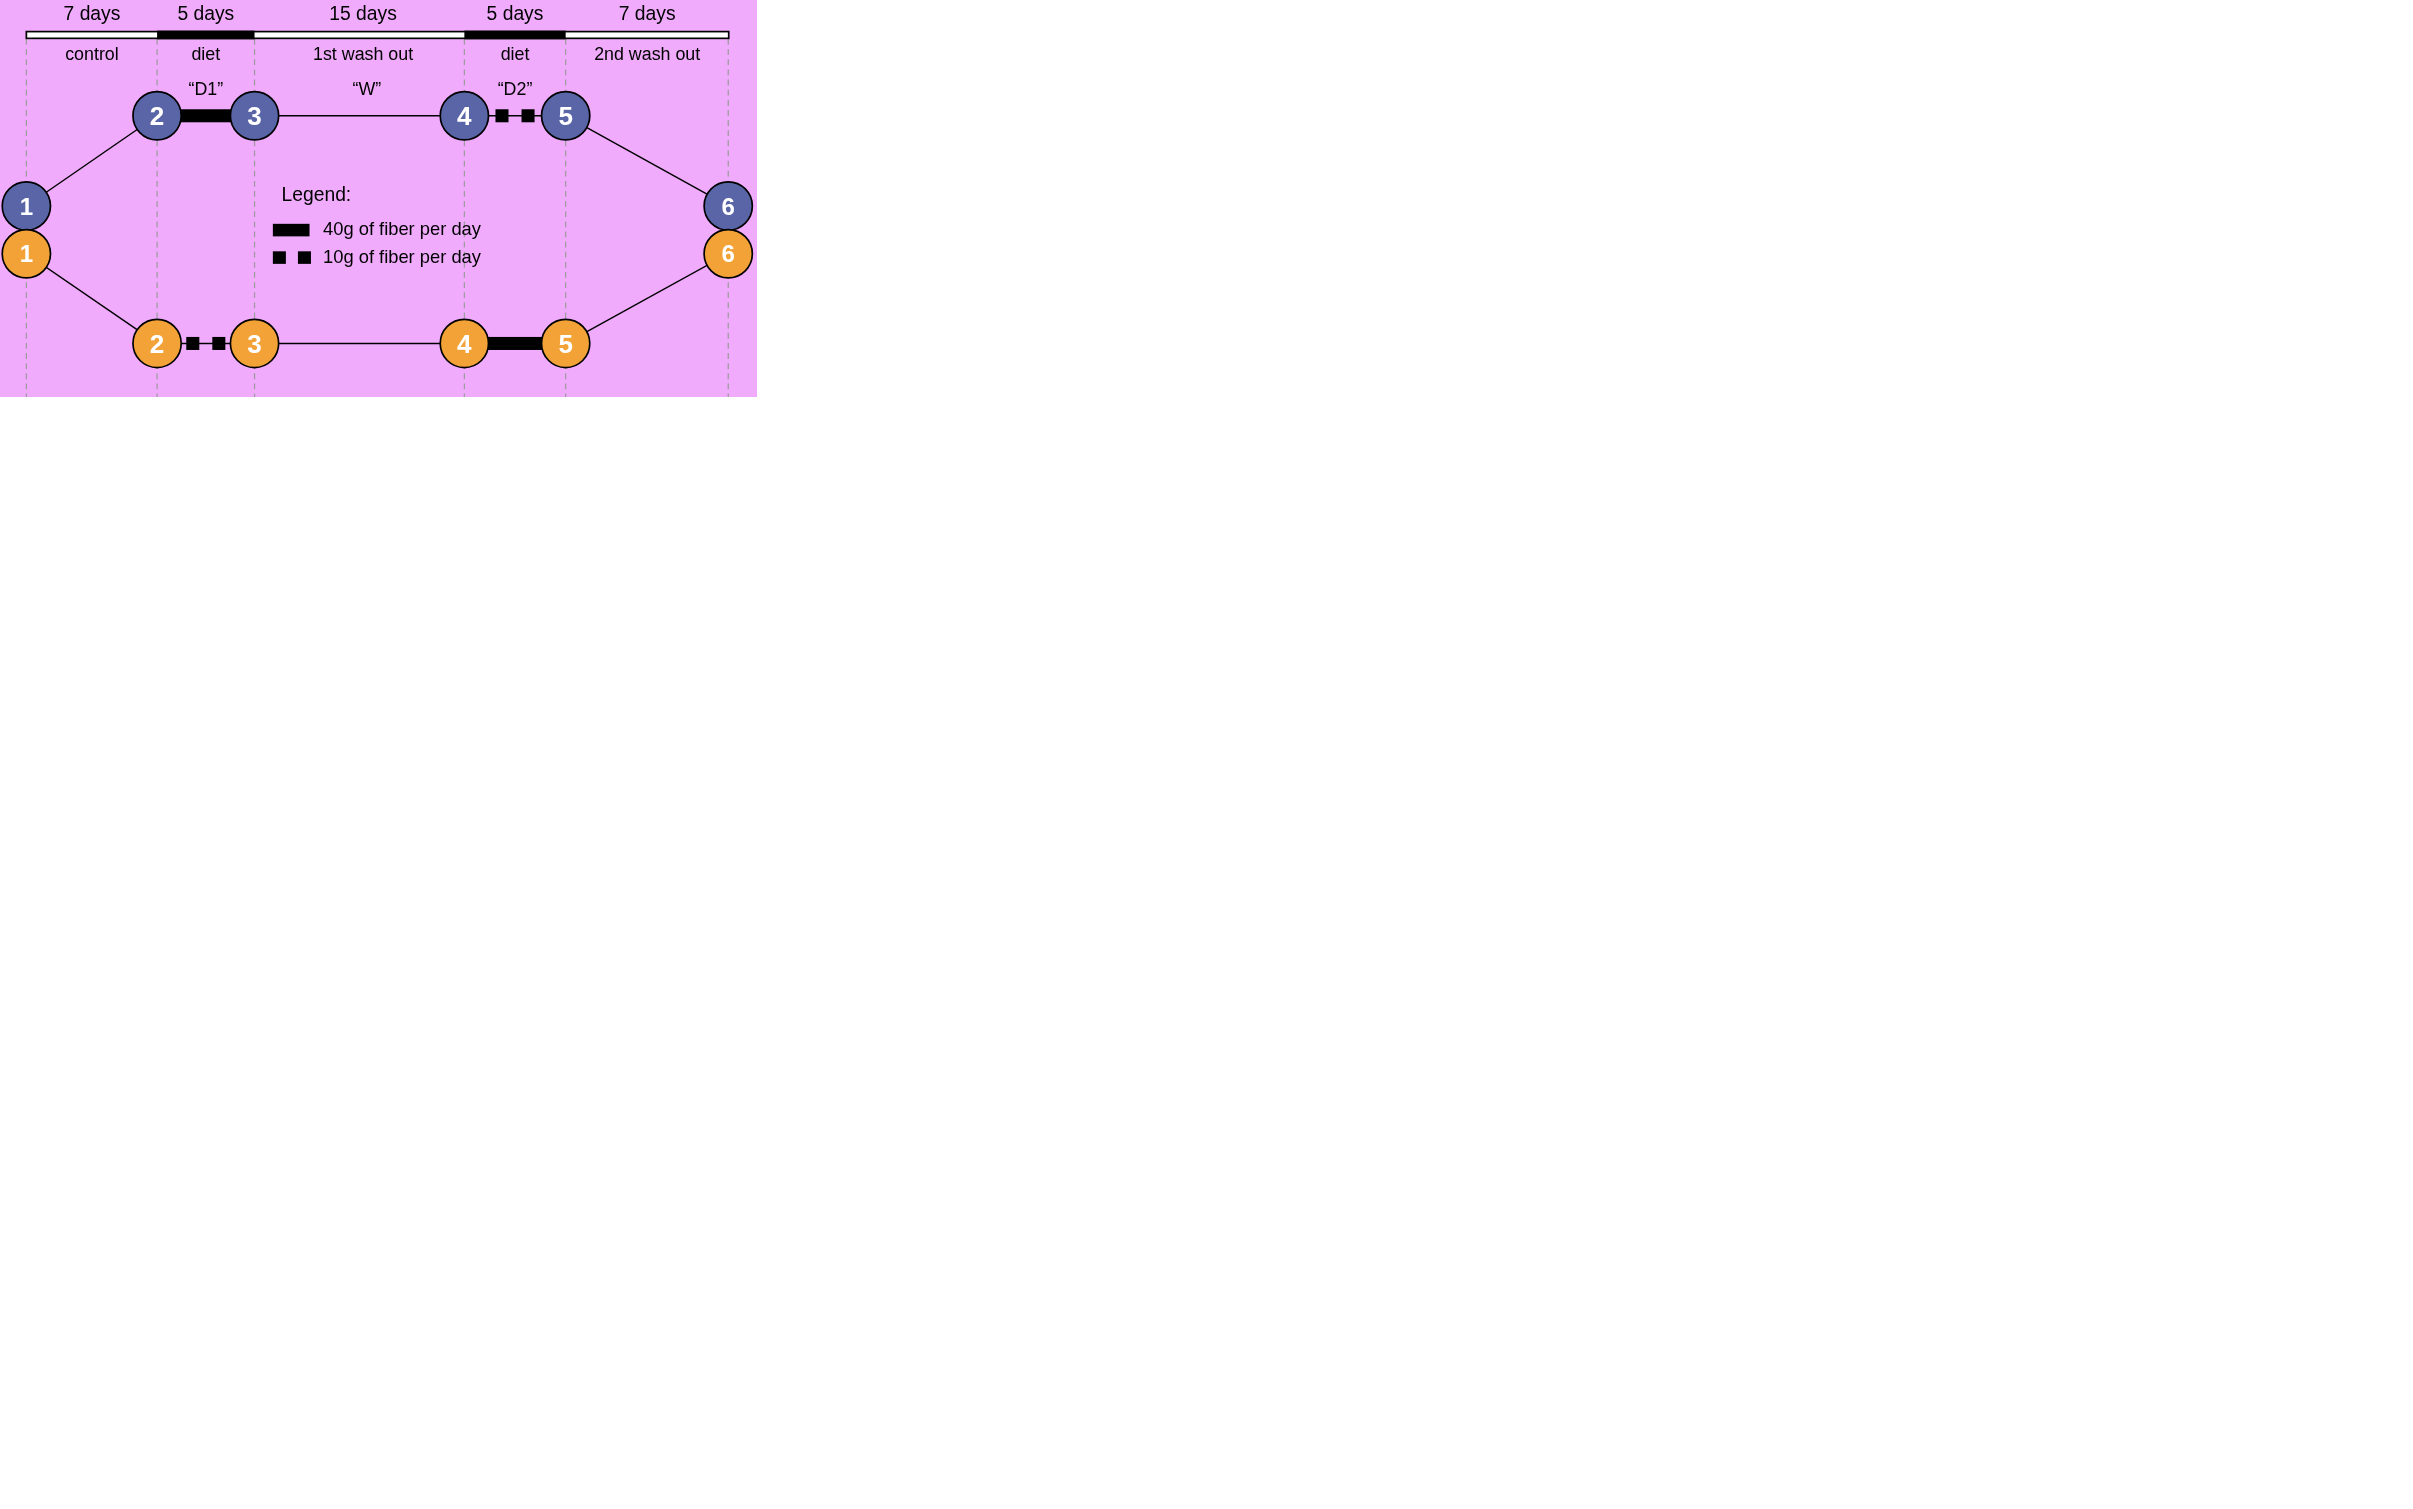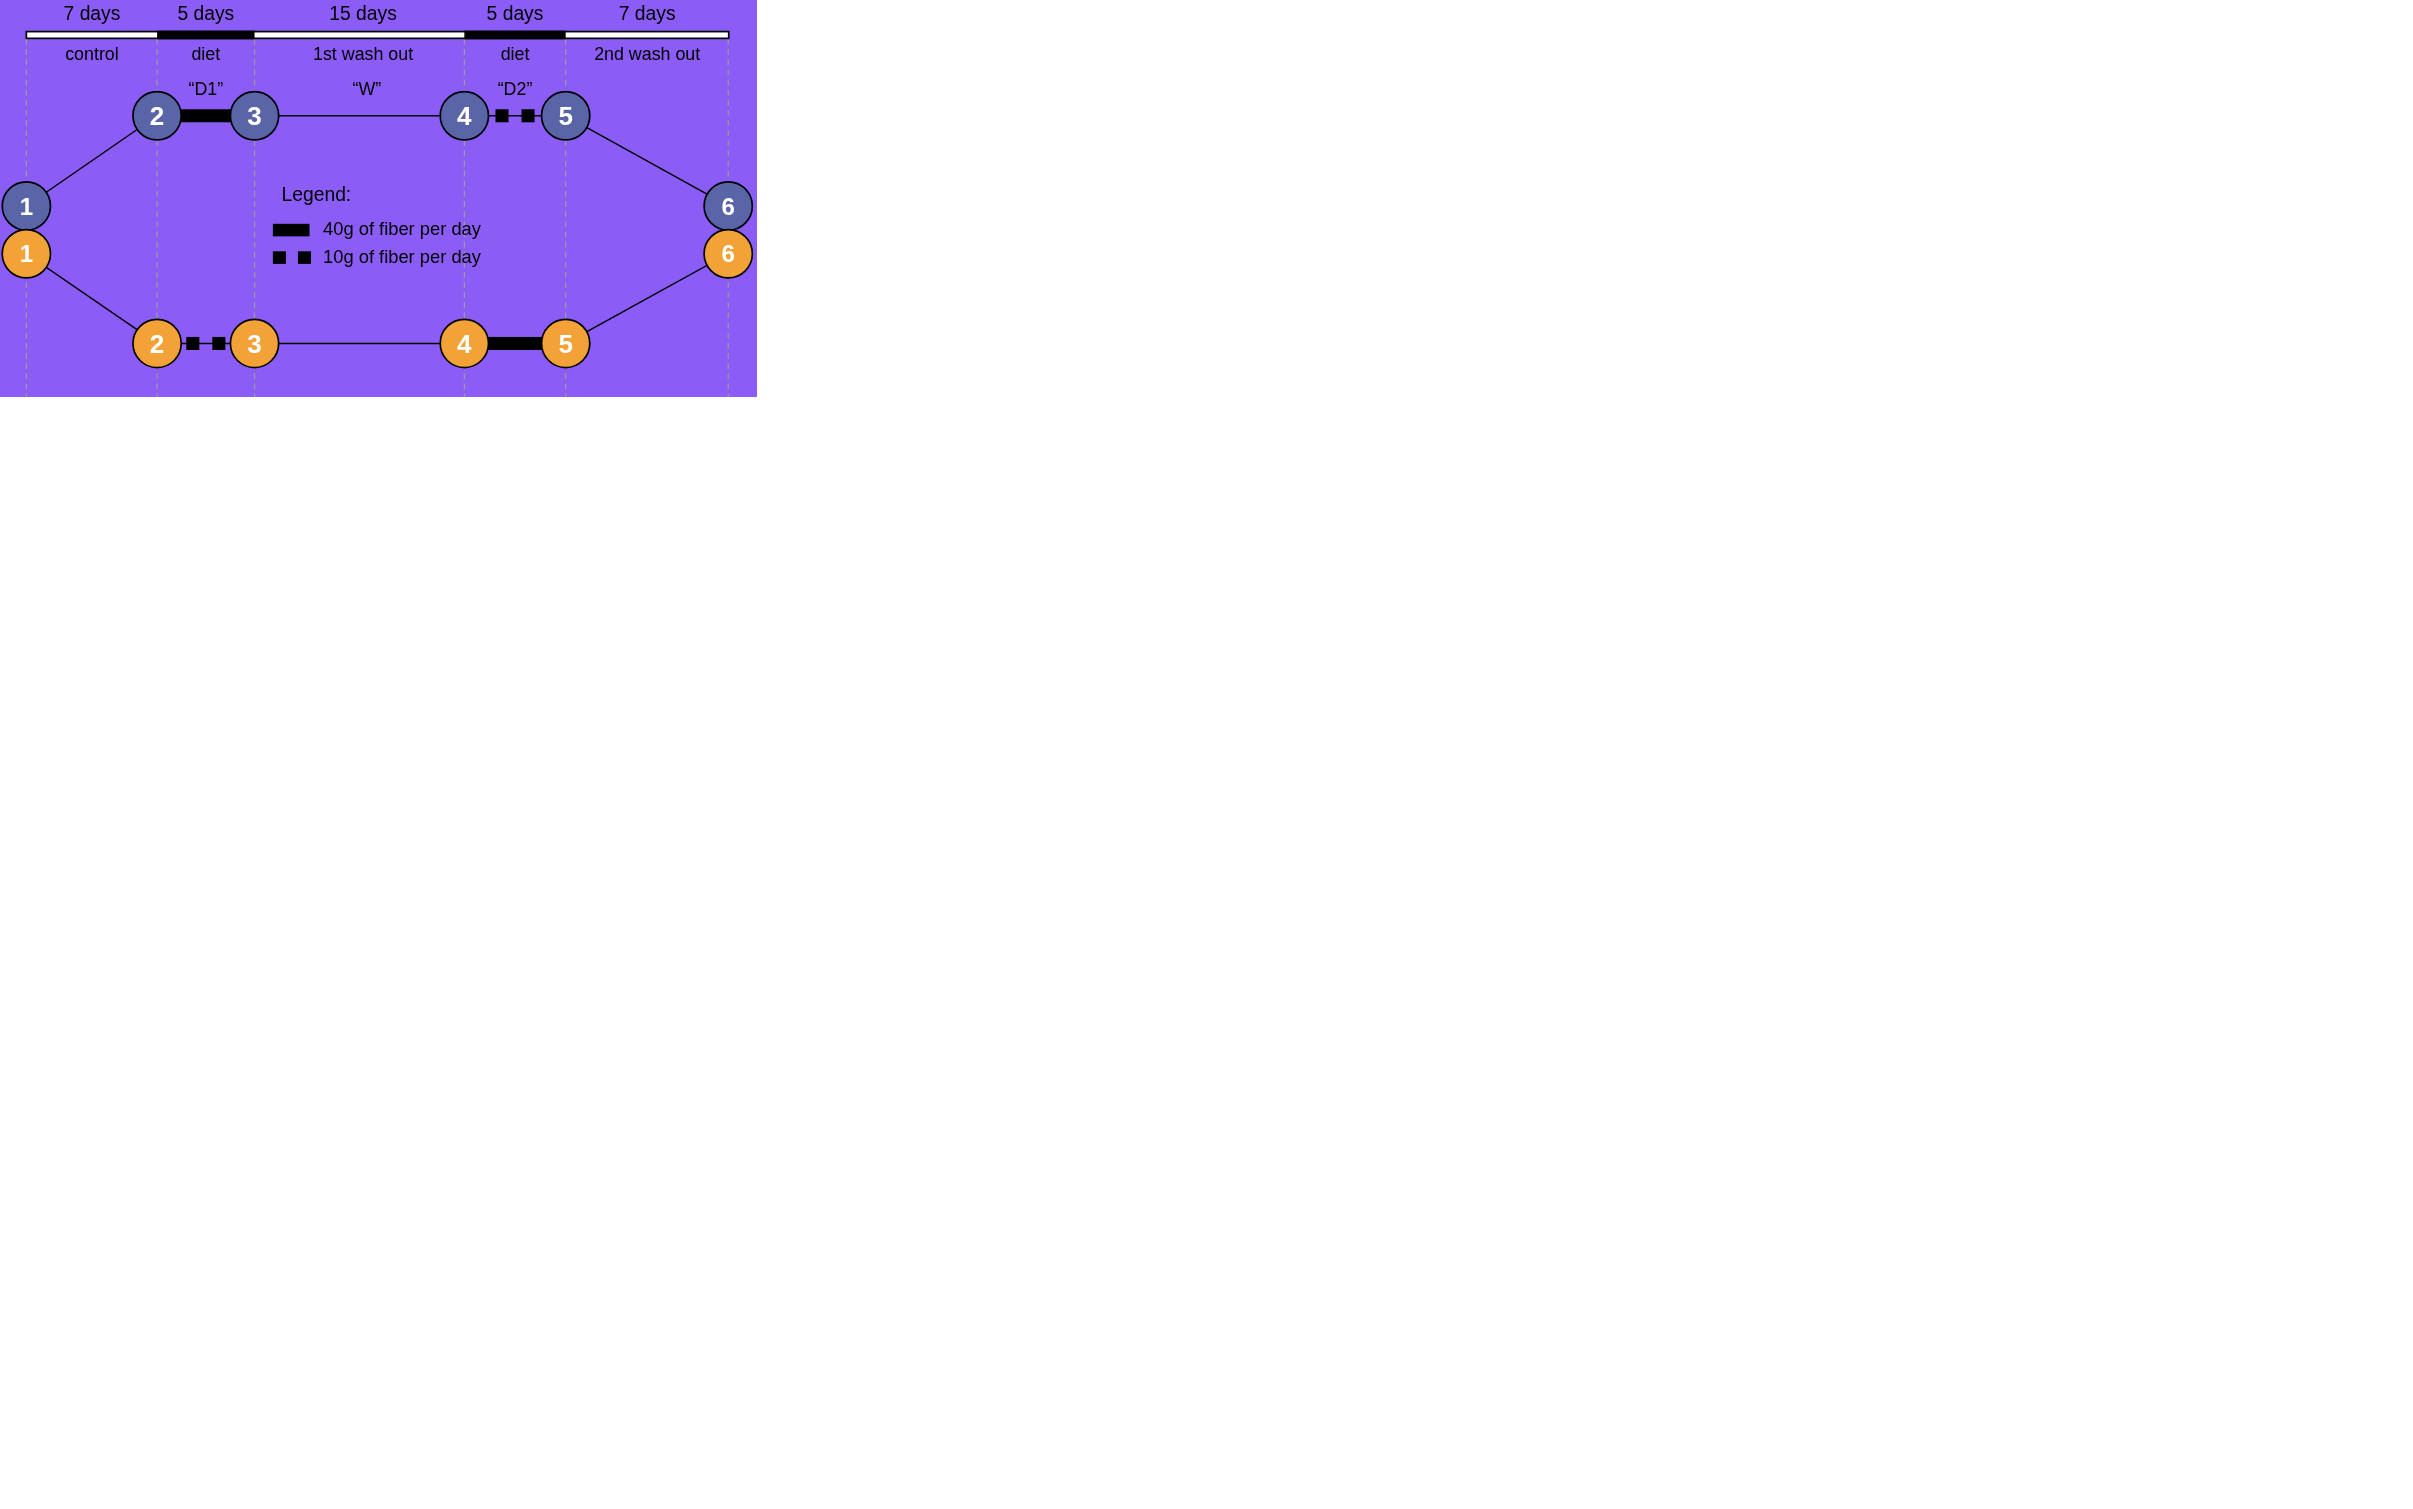--- a/index.html
+++ b/index.html
@@ -1,20 +1,20 @@
 <!DOCTYPE html>
 <html style="font-size:7.7px"><head>
 <meta charset="utf-8">
 <style>
   html, body { margin: 0; padding: 0; background: #ffffff; }
   .figure-wrap {
     position: relative;
     width: 757px;
     height: 397px;
-    background: #8b5cf6;
+    background: #f0abfc;
     overflow: hidden;
   }
   svg { display: block; }
   text {
     font-family: "Liberation Sans", "DejaVu Sans", sans-serif;
     fill: #000000;
   }
   .phase-duration { font-size: 40px; }
   .phase-name     { font-size: 37px; }
   .phase-code     { font-size: 37px; }

